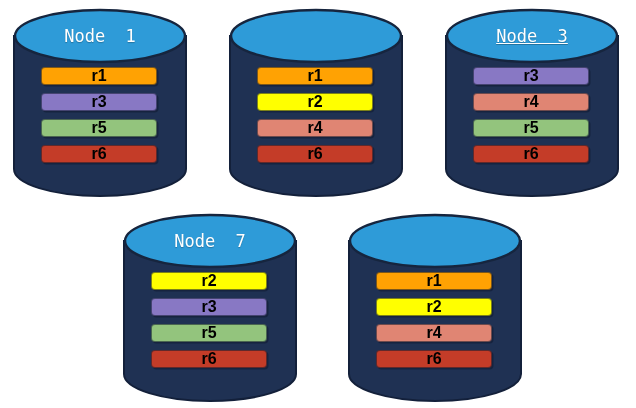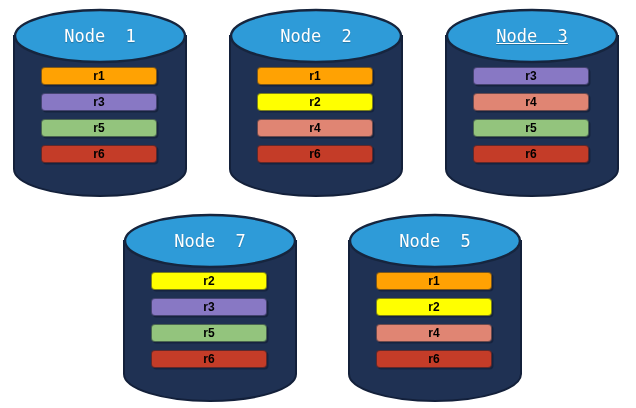--- a/index.html
+++ b/index.html
@@ -40,21 +40,21 @@
     height: 16px;
     margin-bottom: 8px;
     border-radius: 4px;
     border: 1px solid rgba(15,25,45,0.55);
     box-shadow: 1.5px 1.5px 0 rgba(10,20,40,0.45);
     display: flex; align-items: center; justify-content: center;
   }
   .bar-label {
     font-family: "Liberation Sans", sans-serif;
     font-weight: bold;
-    font-size: 12px;
+    font-size: 16px;
     line-height: 16px;
     color: #000000;
   }
 </style>
 </head>
 <body>
 
 <div id="stage" style="--body-color: #1F3153; --body-outline: #13203A; --lid-color: #2E9BD8; --lid-outline: #16253E; background: rgb(255, 255, 255);">
 
 <div class="node" style="left: 12px; top: 8px;">
@@ -76,21 +76,20 @@
         <div class="bar" style="background: rgb(196, 60, 40);">
       <span class="bar-label" style="color: rgb(0, 0, 0);">r6</span>
     </div>
       </div>
     </div>
     <div class="node" style="left: 228px; top: 8px;">
       <svg viewBox="0 0 176 190" aria-hidden="true">
         <path class="cyl-body" d="M2,28 L2,161 A86,27 0 0,0 174,161 L174,28 Z"></path>
         <ellipse class="cyl-lid" cx="88" cy="28" rx="85" ry="26"></ellipse>
       </svg>
-      <div class="node-title" style="color: rgb(255, 255, 255);">Node  2</div>
       <div class="bars">
         <div class="bar" style="background: rgb(255, 162, 3);">
       <span class="bar-label" style="color: rgb(0, 0, 0);">r1</span>
     </div>
         <div class="bar" style="background: rgb(255, 255, 0);">
       <span class="bar-label" style="color: rgb(0, 0, 0);">r2</span>
     </div>
         <div class="bar" style="background: rgb(224, 133, 115);">
       <span class="bar-label" style="color: rgb(0, 0, 0);">r4</span>
     </div>
@@ -139,21 +138,20 @@
         <div class="bar" style="background: rgb(196, 60, 40);">
       <span class="bar-label" style="color: rgb(0, 0, 0);">r6</span>
     </div>
       </div>
     </div>
     <div class="node" style="left: 347px; top: 213px;">
       <svg viewBox="0 0 176 190" aria-hidden="true">
         <path class="cyl-body" d="M2,28 L2,161 A86,27 0 0,0 174,161 L174,28 Z"></path>
         <ellipse class="cyl-lid" cx="88" cy="28" rx="85" ry="26"></ellipse>
       </svg>
-      <div class="node-title" style="color: rgb(255, 255, 255);">Node  5</div>
       <div class="bars">
         <div class="bar" style="background: rgb(255, 162, 3);">
       <span class="bar-label" style="color: rgb(0, 0, 0);">r1</span>
     </div>
         <div class="bar" style="background: rgb(255, 255, 0);">
       <span class="bar-label" style="color: rgb(0, 0, 0);">r2</span>
     </div>
         <div class="bar" style="background: rgb(224, 133, 115);">
       <span class="bar-label" style="color: rgb(0, 0, 0);">r4</span>
     </div>

